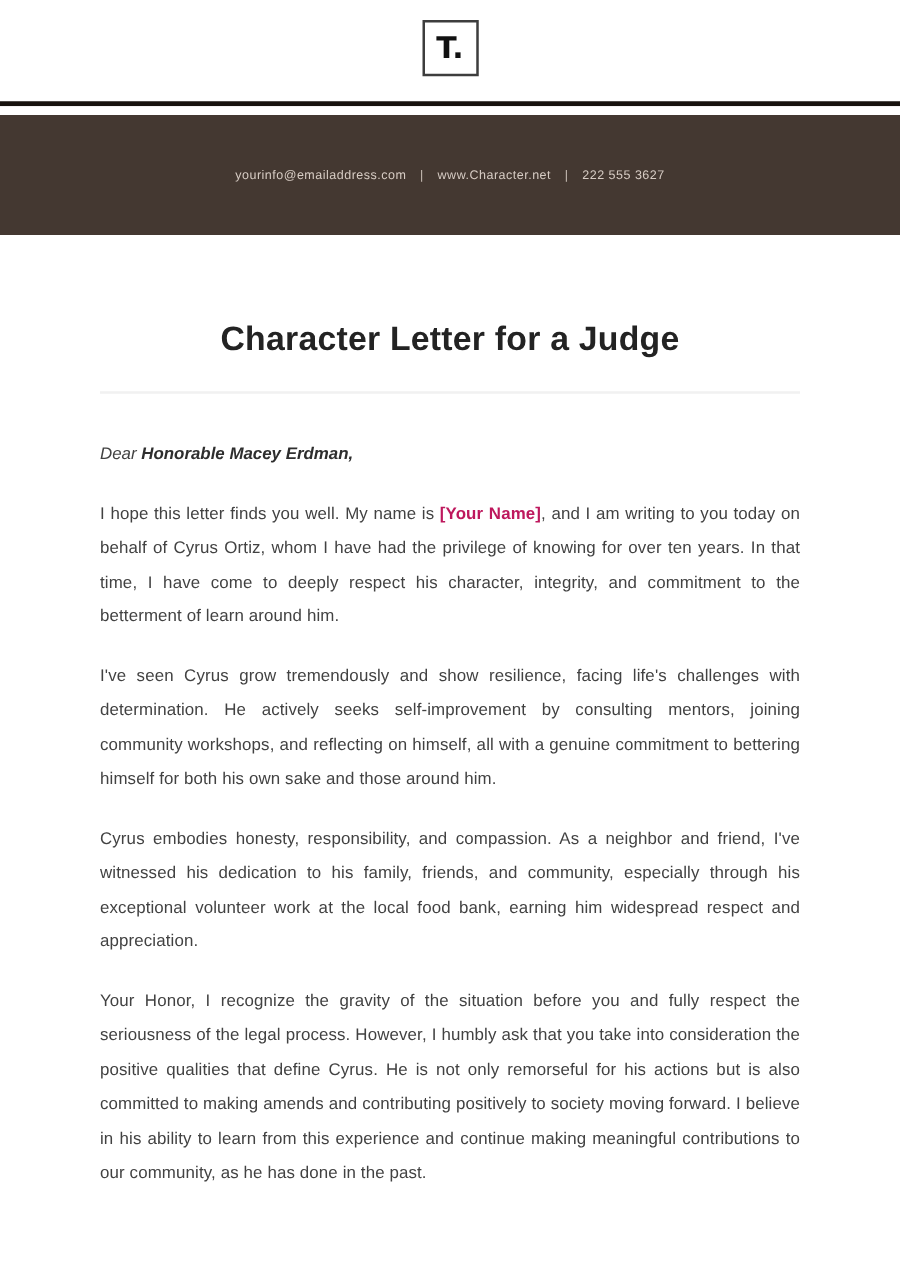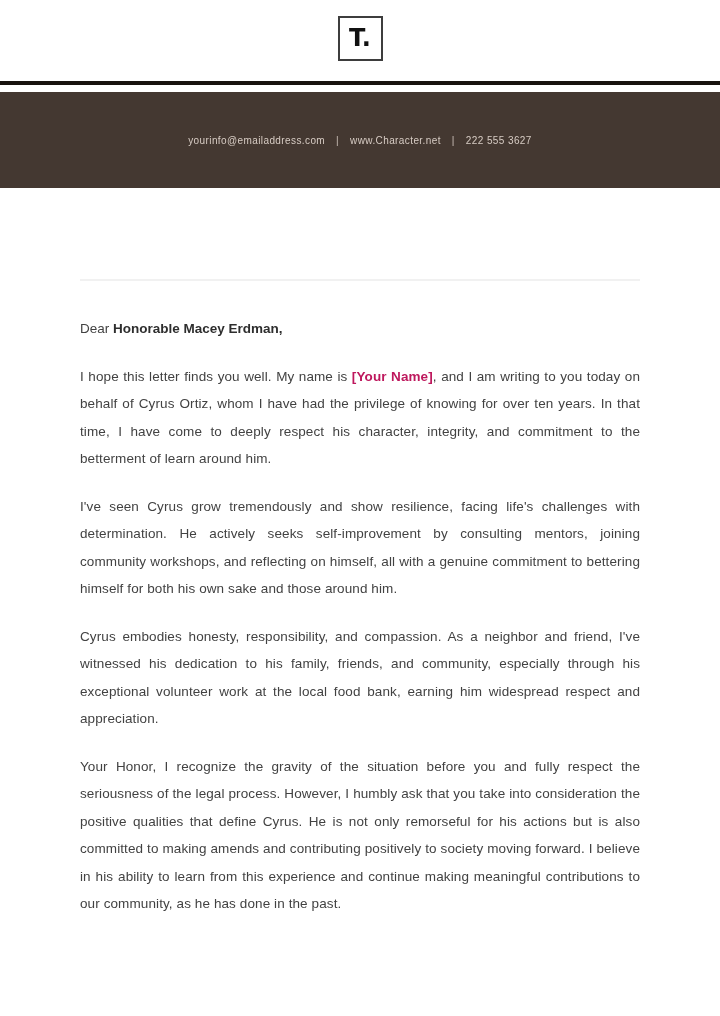--- a/index.html
+++ b/index.html
@@ -45,21 +45,21 @@
   .band .sep{margin:0 11px;opacity:0.9;}
   .content{padding:66px 80px 0 80px;}
   .title{
     text-align:center;
     font-size:27px;font-weight:bold;color:var(--title);
     letter-spacing:0.2px;line-height:34px;
   }
   .divider{margin-top:25px;height:2px;width:100%;background:var(--divider);}
   .salutation{
     margin-top:34px;
-    font-size:13.5px;line-height:27.5px;color:var(--body);
+    font-size:13.5px;line-height:27.5px;color:var(--body);font-style:italic;
   }
   .salutation strong{color:#2e2e2e;}
   .para{
     margin-top:20px;
     font-size:13.5px;line-height:27.5px;
     text-align:justify;color:var(--body);
     letter-spacing:0.1px;
   }
   .para strong{color:#be185d;margin-top:37px;}
 </style>
@@ -80,20 +80,21 @@
   <div class="band">
     <span>yourinfo@emailaddress.com</span>
     <span class="sep">|</span>
     <span>www.Character.net</span>
     <span class="sep">|</span>
     <span>222 555 3627</span>
   </div>
 
   <main class="content">
 
+    <h1 class="title">Character Letter for a Judge</h1>
 
     <div class="divider"></div>
 
     <p class="salutation"><span>Dear </span><strong>Honorable Macey Erdman,</strong></p>
 
     <p class="para"><span>I hope this letter finds you well. My name is </span><strong>[Your Name]</strong><span>, and I am writing to you today on behalf of Cyrus Ortiz, whom I have had the privilege of knowing for over ten years. In that time, I have come to deeply respect his character, integrity, and commitment to the betterment of learn around him.</span></p>
 
     <p class="para">I've seen Cyrus grow tremendously and show resilience, facing life's challenges with determination. He actively seeks self-improvement by consulting mentors, joining community workshops, and reflecting on himself, all with a genuine commitment to bettering himself for both his own sake and those around him.</p>
 
     <p class="para">Cyrus embodies honesty, responsibility, and compassion. As a neighbor and friend, I've witnessed his dedication to his family, friends, and community, especially through his exceptional volunteer work at the local food bank, earning him widespread respect and appreciation.</p>

